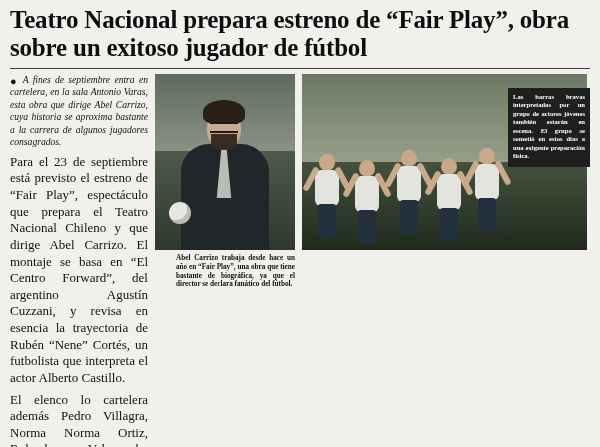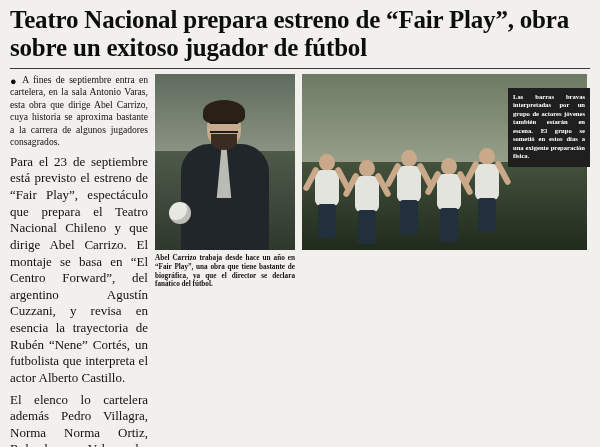--- a/index.html
+++ b/index.html
@@ -49,20 +49,21 @@
     margin: 0 0 5px 0;
     font-size: 13px;
     line-height: 1.28;
     text-align: justify;
     color: #111;
   }
   p.lead {
     font-size: 9.6px;
     line-height: 1.3;
     font-weight: normal;
+    font-style: italic;
   }
   .bullet {
     font-size: 11px;
     line-height: 0;
     vertical-align: middle;
   }
   h2.subhead {
     font-family: "Liberation Serif", serif;
     font-weight: bold;
     font-size: 11.5px;
@@ -141,20 +142,21 @@
     background: #e8e8e2;
     box-shadow: inset -4px -4px 0 rgba(0,0,0,0.18);
   }
   .caption {
     font-size: 7.2px;
     line-height: 1.22;
     text-align: justify;
     font-weight: bold;
     margin-top: 4px;
     color: #111;
+    margin-left: 21px;
   }
   .photo-wide {
     width: 285px;
     flex: 0 0 285px;
   }
   .photo2 {
     width: 285px;
     height: 176px;
     position: relative;
     overflow: hidden;

